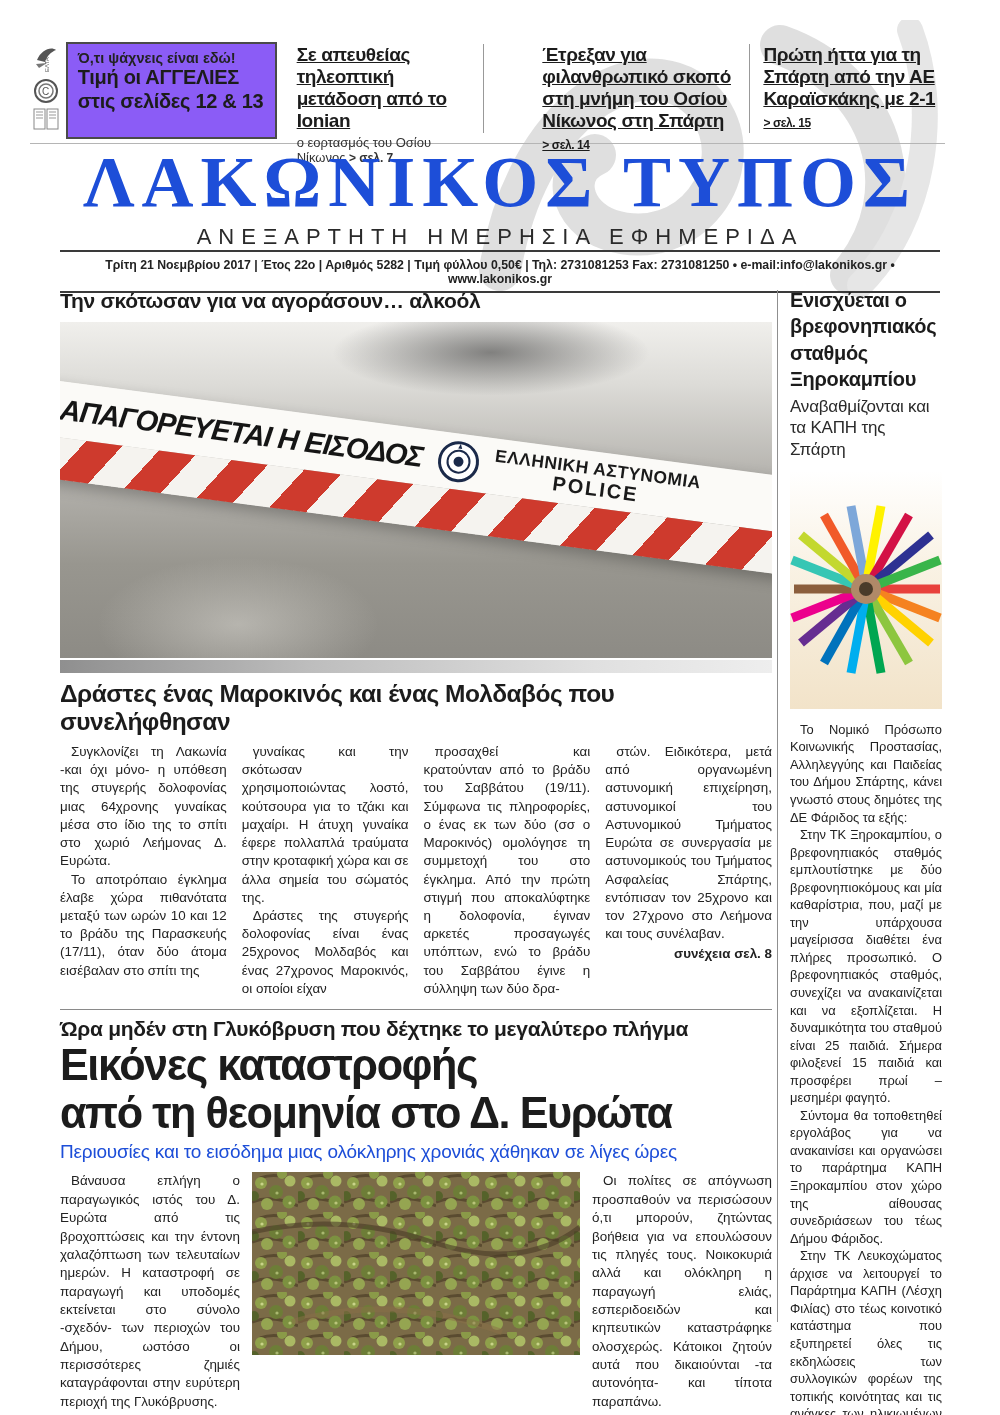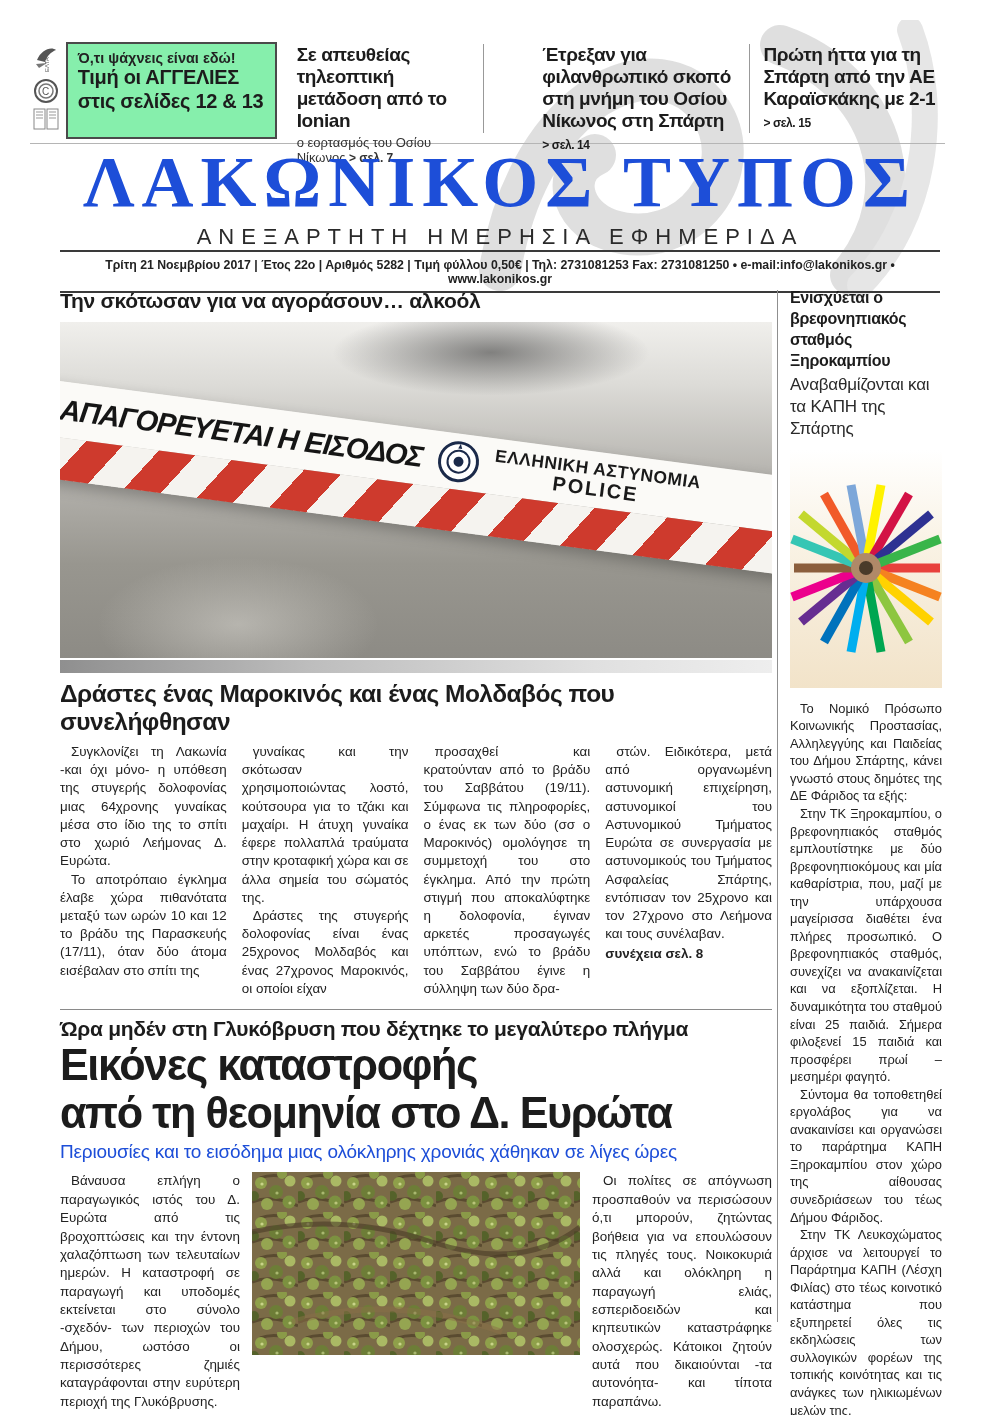--- a/index.html
+++ b/index.html
@@ -5,25 +5,25 @@
   html,body{margin:0;padding:0;background:#e8e8e8;}
   .page{position:relative;width:1000px;height:1415px;background:#fff;margin:0 auto;
         font-family:"Liberation Sans",sans-serif;color:#1c1c1c;overflow:hidden;}
   
   .watermark{position:absolute;left:380px;top:20px;z-index:1;opacity:.85;}
   
   .topstrip{position:absolute;left:30px;top:42px;width:915px;height:97px;display:flex;
             align-items:stretch;border-bottom:1px solid #b5b5b5;padding-bottom:4px;z-index:2;}
   .minilogos{width:36px;display:flex;flex-direction:column;align-items:center;gap:4px;padding-top:2px;}
   .mlogo{color:#555;}
-  .teaser-box{width:212px;border:2px solid #4a4a4a;background:#86efac;padding:6px 10px;margin-left:4px;}
+  .teaser-box{width:212px;border:2px solid #4a4a4a;background:#8b5cf6;padding:6px 10px;margin-left:4px;}
   .tb1{font-size:14.5px;font-weight:bold;color:#222;}
   .tb2{font-size:20px;font-weight:bold;line-height:1.18;letter-spacing:-.3px;}
   .teaser{padding:2px 0 0 0;}
-  .t-title{font-size:19px;font-weight:bold;line-height:1.16;letter-spacing:-.4px;}
+  .t-title{font-size:19px;font-weight:bold;line-height:1.16;letter-spacing:-.4px;text-decoration:underline;}
   .t-sub{font-size:13px;color:#333;margin-top:3px;}
   .pageref{font-weight:bold;font-size:12px;white-space:nowrap;}
   .t2{width:196px;margin-left:20px;}
   .t3{width:218px;margin-left:44px;}
   .t4{width:206px;}
   .vdiv{width:1px;background:#999;margin:2px 14px 6px 14px;}
   
   .masthead{position:absolute;left:60px;top:146px;width:880px;text-align:center;z-index:2;}
   .mast-title{font-family:"Liberation Serif",serif;font-weight:bold;font-size:72px;
               letter-spacing:7px;line-height:1.0;color:#1d4ed8;white-space:nowrap;}
@@ -49,36 +49,36 @@
   .tape-txt1{font-size:29px;font-weight:bold;font-style:italic;letter-spacing:-1px;white-space:nowrap;color:#151515;}
   .tape-right{display:flex;flex-direction:column;align-items:center;line-height:1.05;}
   .tape-txt2{font-size:17.5px;font-weight:bold;letter-spacing:.5px;white-space:nowrap;color:#1a1a1a;}
   .tape-txt3{font-size:20px;font-weight:bold;letter-spacing:2px;color:#1a1a1a;}
   .tape-stripes{height:42px;background:repeating-linear-gradient(-55deg,#ce3a2d 0 30px,#f5f3ef 30px 60px);}
   .capstrip{height:13px;margin-top:2px;background:linear-gradient(90deg,#8f8f8f,#bdbdbd 35%,#e0e0e0 75%,#eee);}
   .subhead{font-size:24.5px;font-weight:bold;letter-spacing:-.5px;margin-top:7px;}
   .cols{display:flex;gap:15px;margin-top:7px;}
   .col{flex:1;font-size:13.4px;line-height:1.36;text-align:justify;color:#222;}
   .col p{margin:0;text-indent:11px;}
-  .cont{display:block;font-weight:bold;margin-top:2px;text-indent:0;}
+  .cont{display:block;text-align:right;font-weight:bold;margin-top:2px;text-indent:0;}
   .hrule{border:none;border-top:1px solid #8a8a8a;margin:11px 0 7px 0;}
   
   .h2line{display:inline-block;font-size:45px;font-weight:bold;letter-spacing:-1.5px;
           line-height:1.06;transform:scaleX(.96);transform-origin:left;white-space:nowrap;}
   .s2sub{font-size:19px;color:#1d4ed8;margin:5px 0 9px 0;letter-spacing:-.2px;}
   .s2row{display:flex;gap:12px;}
   .s2col{font-size:13.4px;line-height:1.37;text-align:justify;color:#222;}
   .s2col p{margin:0;text-indent:11px;}
   .s2c1{width:180px;}
   .s2c2{flex:1;}
   .photo2{width:328px;height:183px;flex:none;overflow:hidden;}
   
   .vrule{position:absolute;left:777px;top:290px;width:1px;height:1032px;background:#8f8f8f;z-index:2;}
   .sidebar{position:absolute;left:790px;top:287px;width:152px;z-index:2;}
-  .sb-head{font-size:16px;font-weight:bold;line-height:1.32;letter-spacing:-.3px;}
+  .sb-head{font-size:20px;font-weight:bold;line-height:1.32;letter-spacing:-.3px;}
   .sb-sub{font-size:17px;line-height:1.28;margin-top:3px;color:#2a2a2a;letter-spacing:-.2px;}
   .photo3{position:relative;width:152px;height:238px;margin:10px 0 12px 0;overflow:hidden;
           background:linear-gradient(180deg,#ffffff 0%,#f9f2e4 40%,#f2e3c9 100%);}
   .sb-body{font-size:12.9px;line-height:1.36;text-align:justify;color:#222;}
   .sb-body p{margin:0;text-indent:10px;}
 </style>
 </head>
 <body>
 
 <div class="page">
@@ -234,21 +234,21 @@
         <div class="s2col s2c2">
           <p><span>Οι πολίτες σε απόγνωση προσπαθούν να περισώσουν ό,τι μπορούν, ζητώντας βοήθεια για να επουλώσουν τις πληγές τους. Νοικοκυριά αλλά και ολόκληρη η παραγωγή ελιάς, εσπεριδοειδών και κηπευτικών καταστράφηκε ολοσχερώς. Κάτοικοι ζητούν αυτά που δικαιούνται -τα αυτονόητα- και τίποτα παραπάνω. </span></p>
         </div>
       </div>
     </div>
   </div>
 
   <div class="vrule"></div>
   <div class="sidebar">
     <div class="sb-head">Ενισχύεται ο βρεφονηπιακός σταθμός Ξηροκαμπίου</div>
-    <div class="sb-sub">Αναβαθμίζονται και τα ΚΑΠΗ της Σπάρτης</div>
+    <div class="sb-sub">Αναβαθμίζονται και τα ΚΑΠΗ της Σπάρτη</div>
 
     <div class="photo3">
       <svg width="152" height="238" viewBox="0 0 152 238">
         <g stroke-width="9">
           <line x1="90" y1="118" x2="150" y2="118" stroke="#e8413c"></line>
           <line x1="89" y1="123" x2="150" y2="147" stroke="#f58220"></line>
           <line x1="87" y1="127" x2="141" y2="172" stroke="#ffd200"></line>
           <line x1="83" y1="130" x2="119" y2="192" stroke="#8dc63f"></line>
           <line x1="78" y1="132" x2="91" y2="202" stroke="#00a651"></line>
           <line x1="74" y1="132" x2="61" y2="202" stroke="#00aeef"></line>

